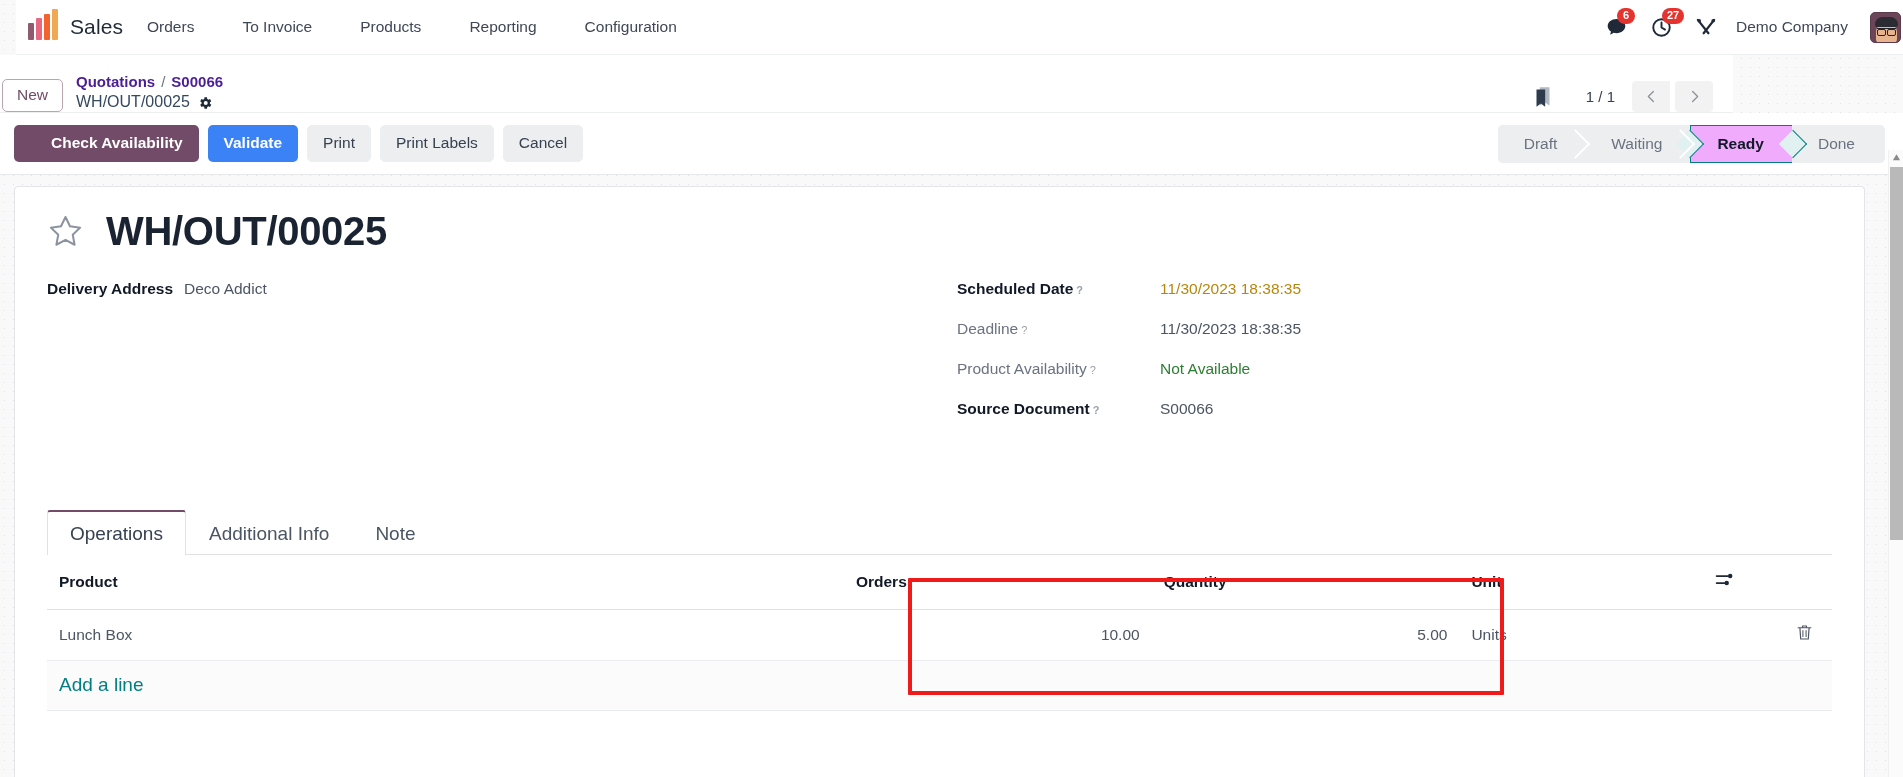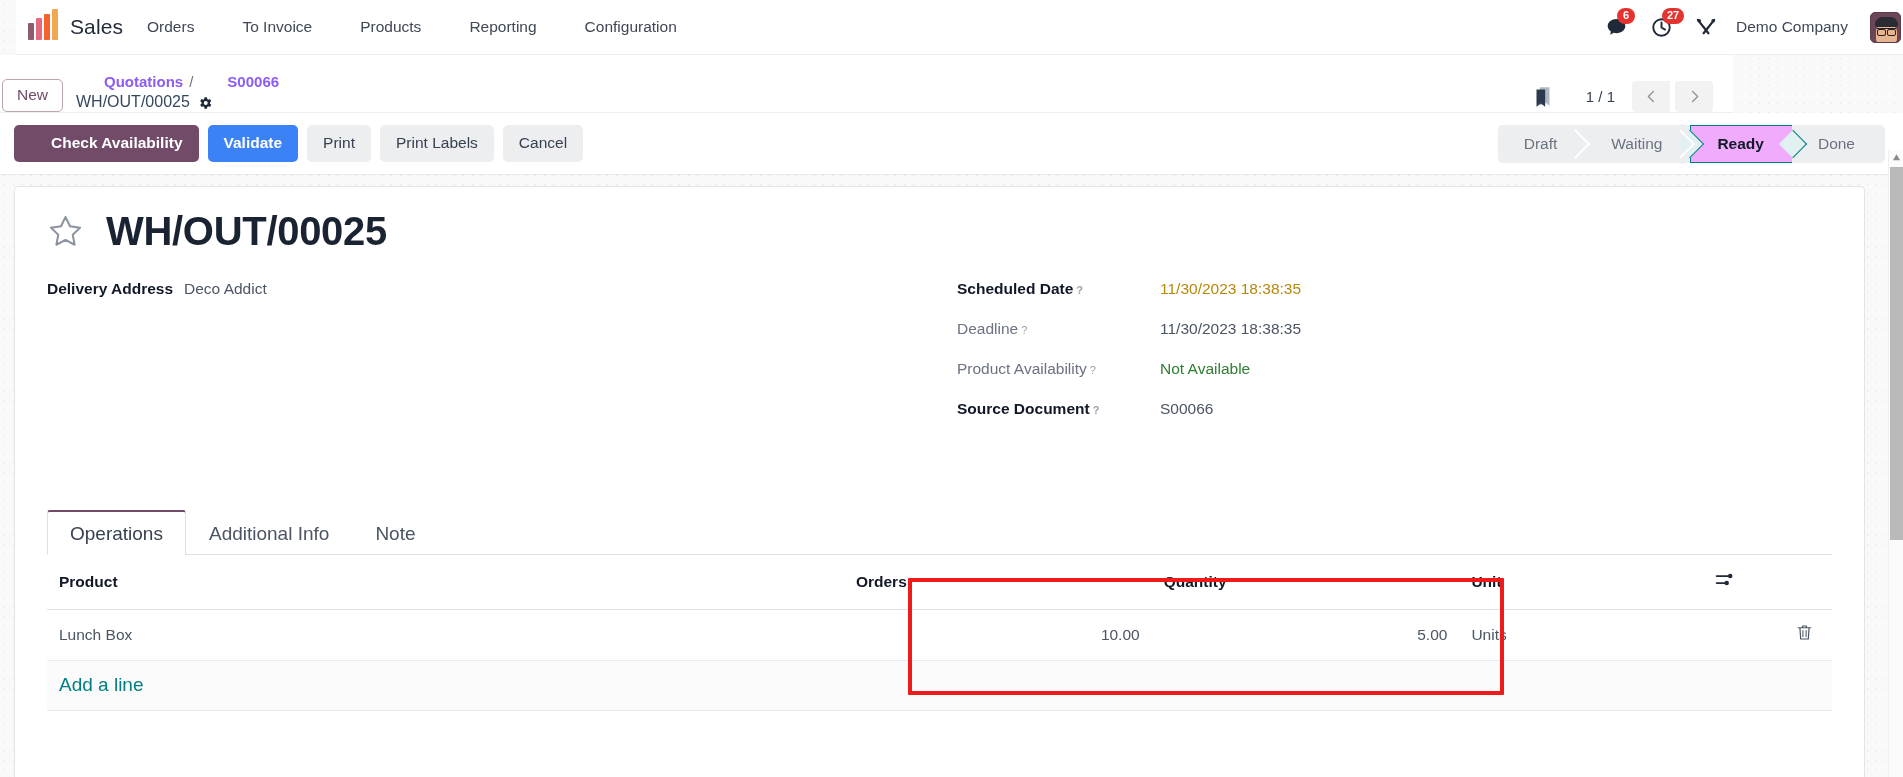--- a/index.html
+++ b/index.html
@@ -119,21 +119,21 @@
     font-family: inherit;
     white-space: nowrap;
   }
   .breadcrumb-wrap {
     display: flex; flex-direction: column;
     justify-content: center;
     margin-left: 13px;
     line-height: 1.18;
   }
   .bc-top { font-size: 15px; display: flex; align-items: center; gap: 6px; }
-  .bc-link { color: #8b5cf6; cursor: pointer; font-weight: 700; margin-left: 28px; }
+  .bc-link { color: #4c1d95; cursor: pointer; font-weight: 700; }
   .bc-sep { color: #6b7280; font-weight: 400; }
   .bc-bottom {
     font-size: 16px; color: #34495e;
     display: flex; align-items: center; gap: 7px;
     margin-top: 2px;
   }
   .gear-ico { cursor: pointer; display: flex; align-items: center; }
 
   .cp-right {
     margin-left: auto;

